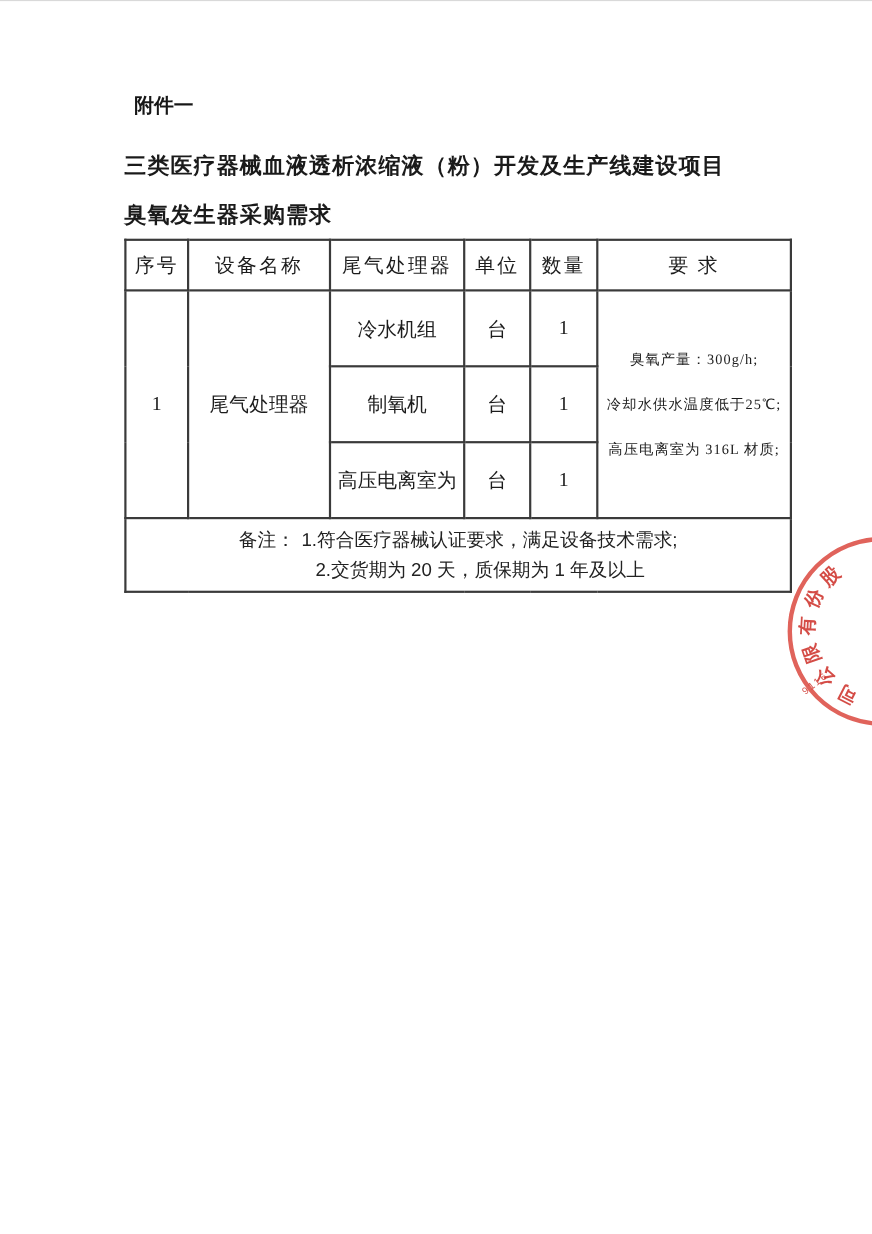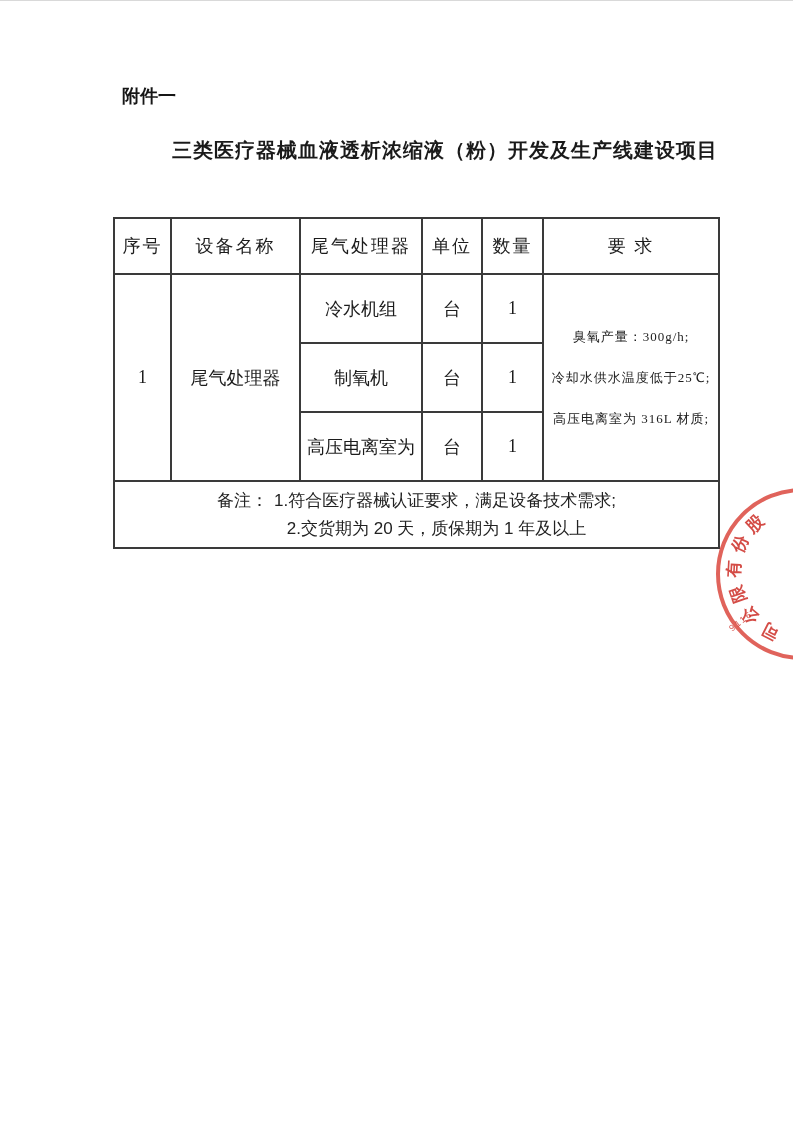--- a/index.html
+++ b/index.html
@@ -16,40 +16,40 @@
     position: absolute; top: 0; left: 0; width: 100%; height: 1px;
     background: #d9d9d9;
   }
   .attachment-label {
     position: absolute; left: 122px; top: 84px;
     font-family: "Liberation Sans", sans-serif;
     font-weight: bold; font-size: 18px; color: #161616;
   }
   .doc-title {
     position: absolute; left: 113px; width: 605px;
-    text-align: right; font-weight: bold; font-size: 20px; color: #1a1a1a;
+    text-align: left; font-weight: bold; font-size: 20px; color: #1a1a1a;
     letter-spacing: 1px;
   }
   .doc-title.line1 { top: 137px; }
   .doc-title.line2 { top: 182px; }
 
   table.spec {
     position: absolute; left: 113px; top: 217px;
     border-collapse: collapse; table-layout: fixed;
     width: 605px;
     font-size: 18px; color: #1c1c1c;
   }
   table.spec th, table.spec td {
     border: 2px solid #3a3a3a;
     text-align: center; vertical-align: middle;
     padding: 0; overflow: hidden;
     font-weight: normal;
   }
   table.spec th { font-size: 18px; letter-spacing: 2px; }
-  tr.head-row { height: 56px; }
+  tr.head-row { height: 46px; }
   tr.body-row { height: 69px; }
   tr.remark-row { height: 67px; }
   td.req-cell {
     text-align: left; vertical-align: top;
     padding: 6px 4px 0 10px;
     font-size: 13px;
   }
   .req-item { line-height: 41px; letter-spacing: 1px; }
   td.remark-cell {
     text-align: left; vertical-align: middle;
@@ -99,20 +99,21 @@
 </style>
 </head>
 <body>
 
 <div class="page">
   <div class="scan-edge"></div>
 
   <div class="attachment-label">附件一</div>
 
   <div class="doc-title line1">三类医疗器械血液透析浓缩液（粉）开发及生产线建设项目</div>
+  <div class="doc-title line2">臭氧发生器采购需求</div>
 
   <table class="spec">
     <colgroup>
       <col style="width:57px">
         <col style="width:129px">
         <col style="width:122px">
       <col style="width:60px">
         <col style="width:61px">
         <col style="width:176px">
     </colgroup>

